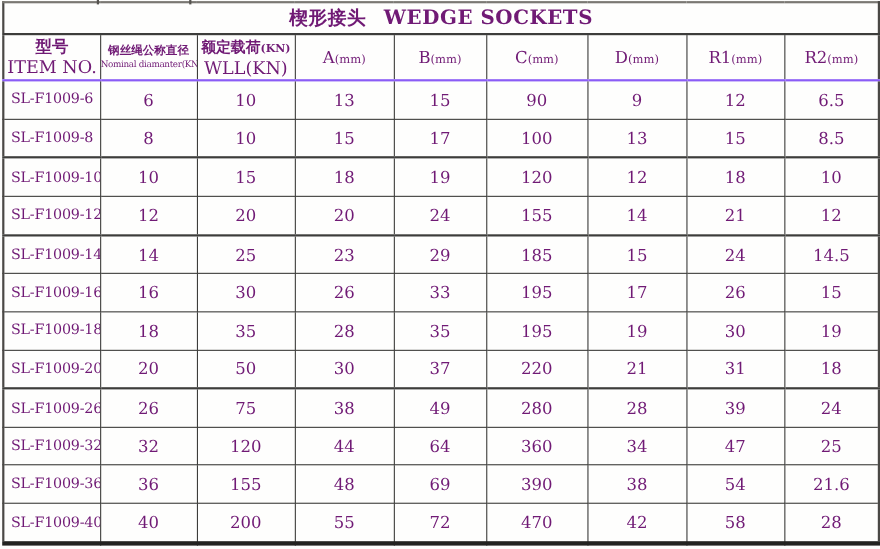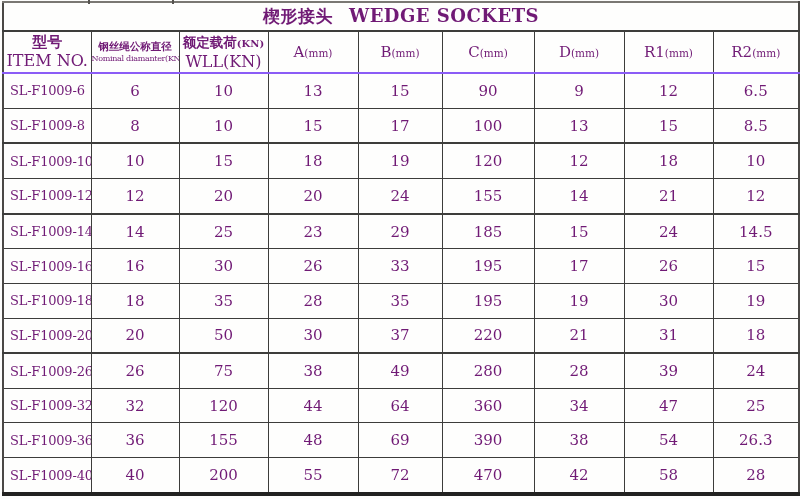--- a/index.html
+++ b/index.html
@@ -268,21 +268,21 @@
         </tr>
         <tr>
           <td class="item">SL-F1009-36</td>
           <td>36</td>
           <td>155</td>
           <td>48</td>
           <td>69</td>
           <td>390</td>
           <td>38</td>
           <td>54</td>
-          <td>26.3</td>
+          <td>21.6</td>
         </tr>
         <tr>
           <td class="item">SL-F1009-40</td>
           <td>40</td>
           <td>200</td>
           <td>55</td>
           <td>72</td>
           <td>470</td>
           <td>42</td>
           <td>58</td>

